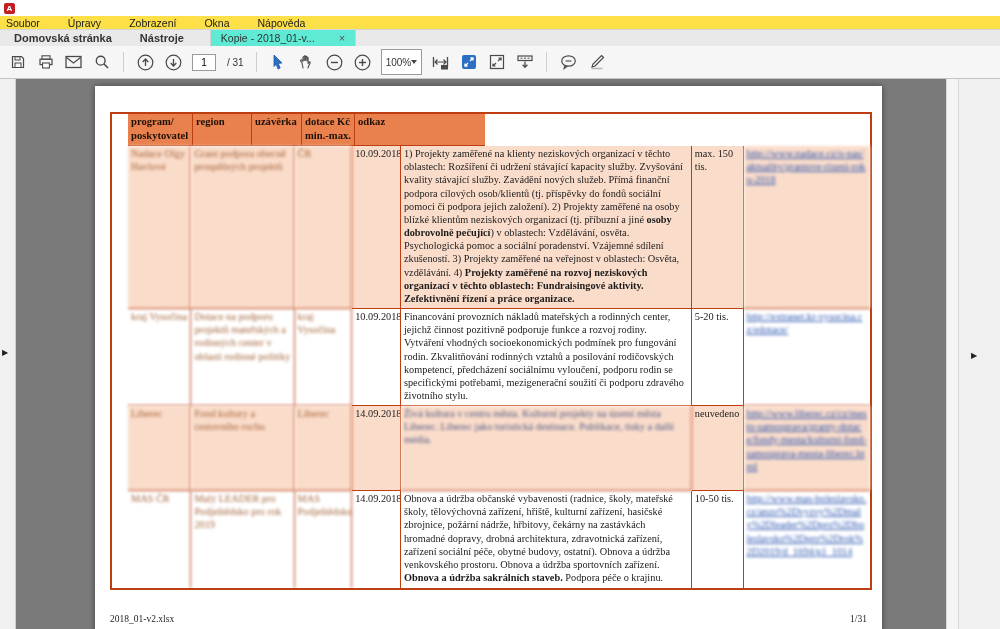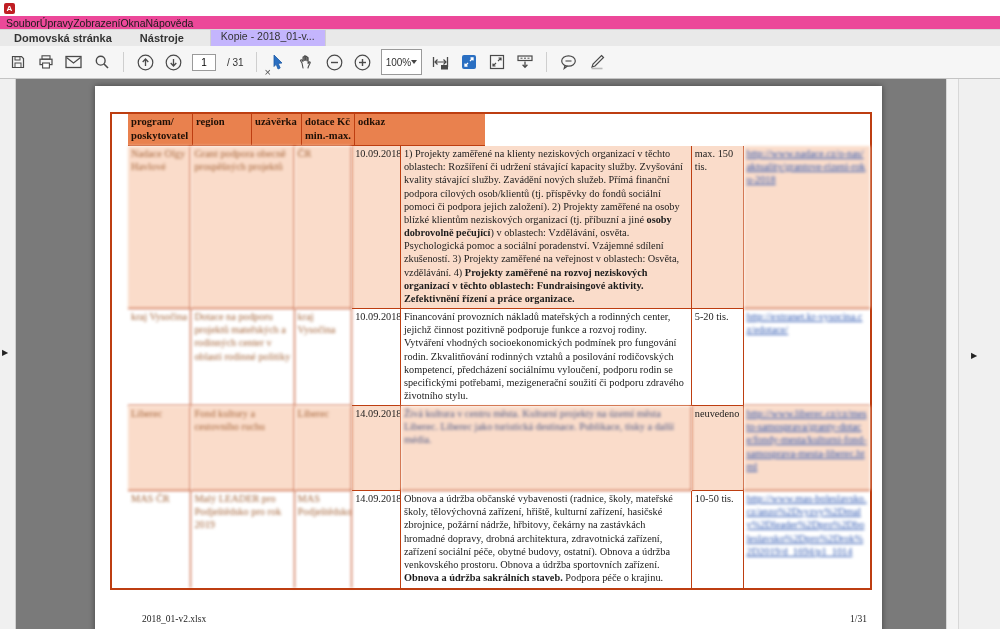--- a/index.html
+++ b/index.html
@@ -4,27 +4,27 @@
 <style>
   * { margin:0; padding:0; box-sizing:border-box; }
   html,body { width:1000px; height:629px; overflow:hidden; }
   body { font-family:"Liberation Sans", sans-serif; background:#fff; position:relative; }
 
   
   .titlebar { height:16px; background:#fff; display:flex; align-items:center; padding-left:4px; gap:5px; }
   .titlebar .app-title { font-size:10.5px; color:#1a1a1a; }
   .acro-icon { width:11px; height:11px; background:#c01e23; border-radius:2px; color:#fff; font-size:8px;
                line-height:11px; text-align:center; font-weight:bold; }
-  .menubar { height:13px; background:#ec4899; display:flex; align-items:center; padding-left:6px; gap:0; }
+  .menubar { height:13px; background:#fde047; display:flex; align-items:center; padding-left:6px; gap:28px; }
   .menu-item { font-size:10.5px; color:#1a1a1a; cursor:default; }
 
   .tabbar { height:17px; background:#e9e9e9; border-top:1px solid #d6d6d6; display:flex; align-items:stretch; }
   .tab-static { font-size:11px; font-weight:bold; color:#333; display:flex; align-items:center; padding:0 14px; }
-  .tab-doc { background:#c4b5fd; border-left:1px solid #d0d0d0; border-right:1px solid #d0d0d0;
-             margin-left:12px; display:flex; align-items:center; gap:24px; padding:0 10px; font-size:10.5px; color:#333;flex-direction:column; }
+  .tab-doc { background:#5eead4; border-left:1px solid #d0d0d0; border-right:1px solid #d0d0d0;
+             margin-left:12px; display:flex; align-items:center; gap:24px; padding:0 10px; font-size:10.5px; color:#333; }
   .tab-doc .close-x { font-size:11px; color:#555; }
 
   .toolbar { height:33px; background:#f6f6f6; border-bottom:1px solid #c4c4c4; display:flex; align-items:center;
              padding-left:8px; gap:9px; }
   .tb-icon { width:19px; height:19px; display:flex; align-items:center; justify-content:center; }
   .tb-sep { width:1px; height:20px; background:#cfcfcf; margin:0 3px; }
   .page-box { width:24px; height:17px; border:1px solid #9a9a9a; background:#fff; font-size:10px; text-align:center;
               font-family:"Liberation Sans", sans-serif; }
   .page-total { font-size:10px; color:#333; margin-left:2px; }
   .zoom-box { height:26px; border:1px solid #9a9a9a; background:#fff; display:flex; align-items:center; padding:0 4px; }
@@ -59,21 +59,21 @@
   .trow.shaded .cell { background:#fadcca; }
   .trow:nth-child(1){min-height:163px;} .trow:nth-child(2){min-height:97px;}
   .trow:nth-child(3){min-height:85px;}  .trow:nth-child(4){min-height:97px;}
   .cell .b { font-weight:bold; }
   .cell.link { color:#1f4fa8; text-decoration:underline; word-break:break-all; cursor:pointer; }
   .cell.redacted { filter:blur(1.7px); color:#a5653a; }
   .cell.link.redacted { color:#2b55b0; }
   .cell.redacted-dark { filter:blur(1.6px); color:#4e5a86; }
 
   .doc-footer { position:absolute; top:528px; left:15px; right:15px; display:flex; justify-content:space-between;
-                font-size:9.5px; color:#222;margin-left:32px; }
+                font-size:9.5px; color:#222; }
 
   svg { display:block; }
 </style>
 </head>
 <body>
 
 <div class="titlebar">
   <div class="acro-icon">A</div>
 </div>
 

